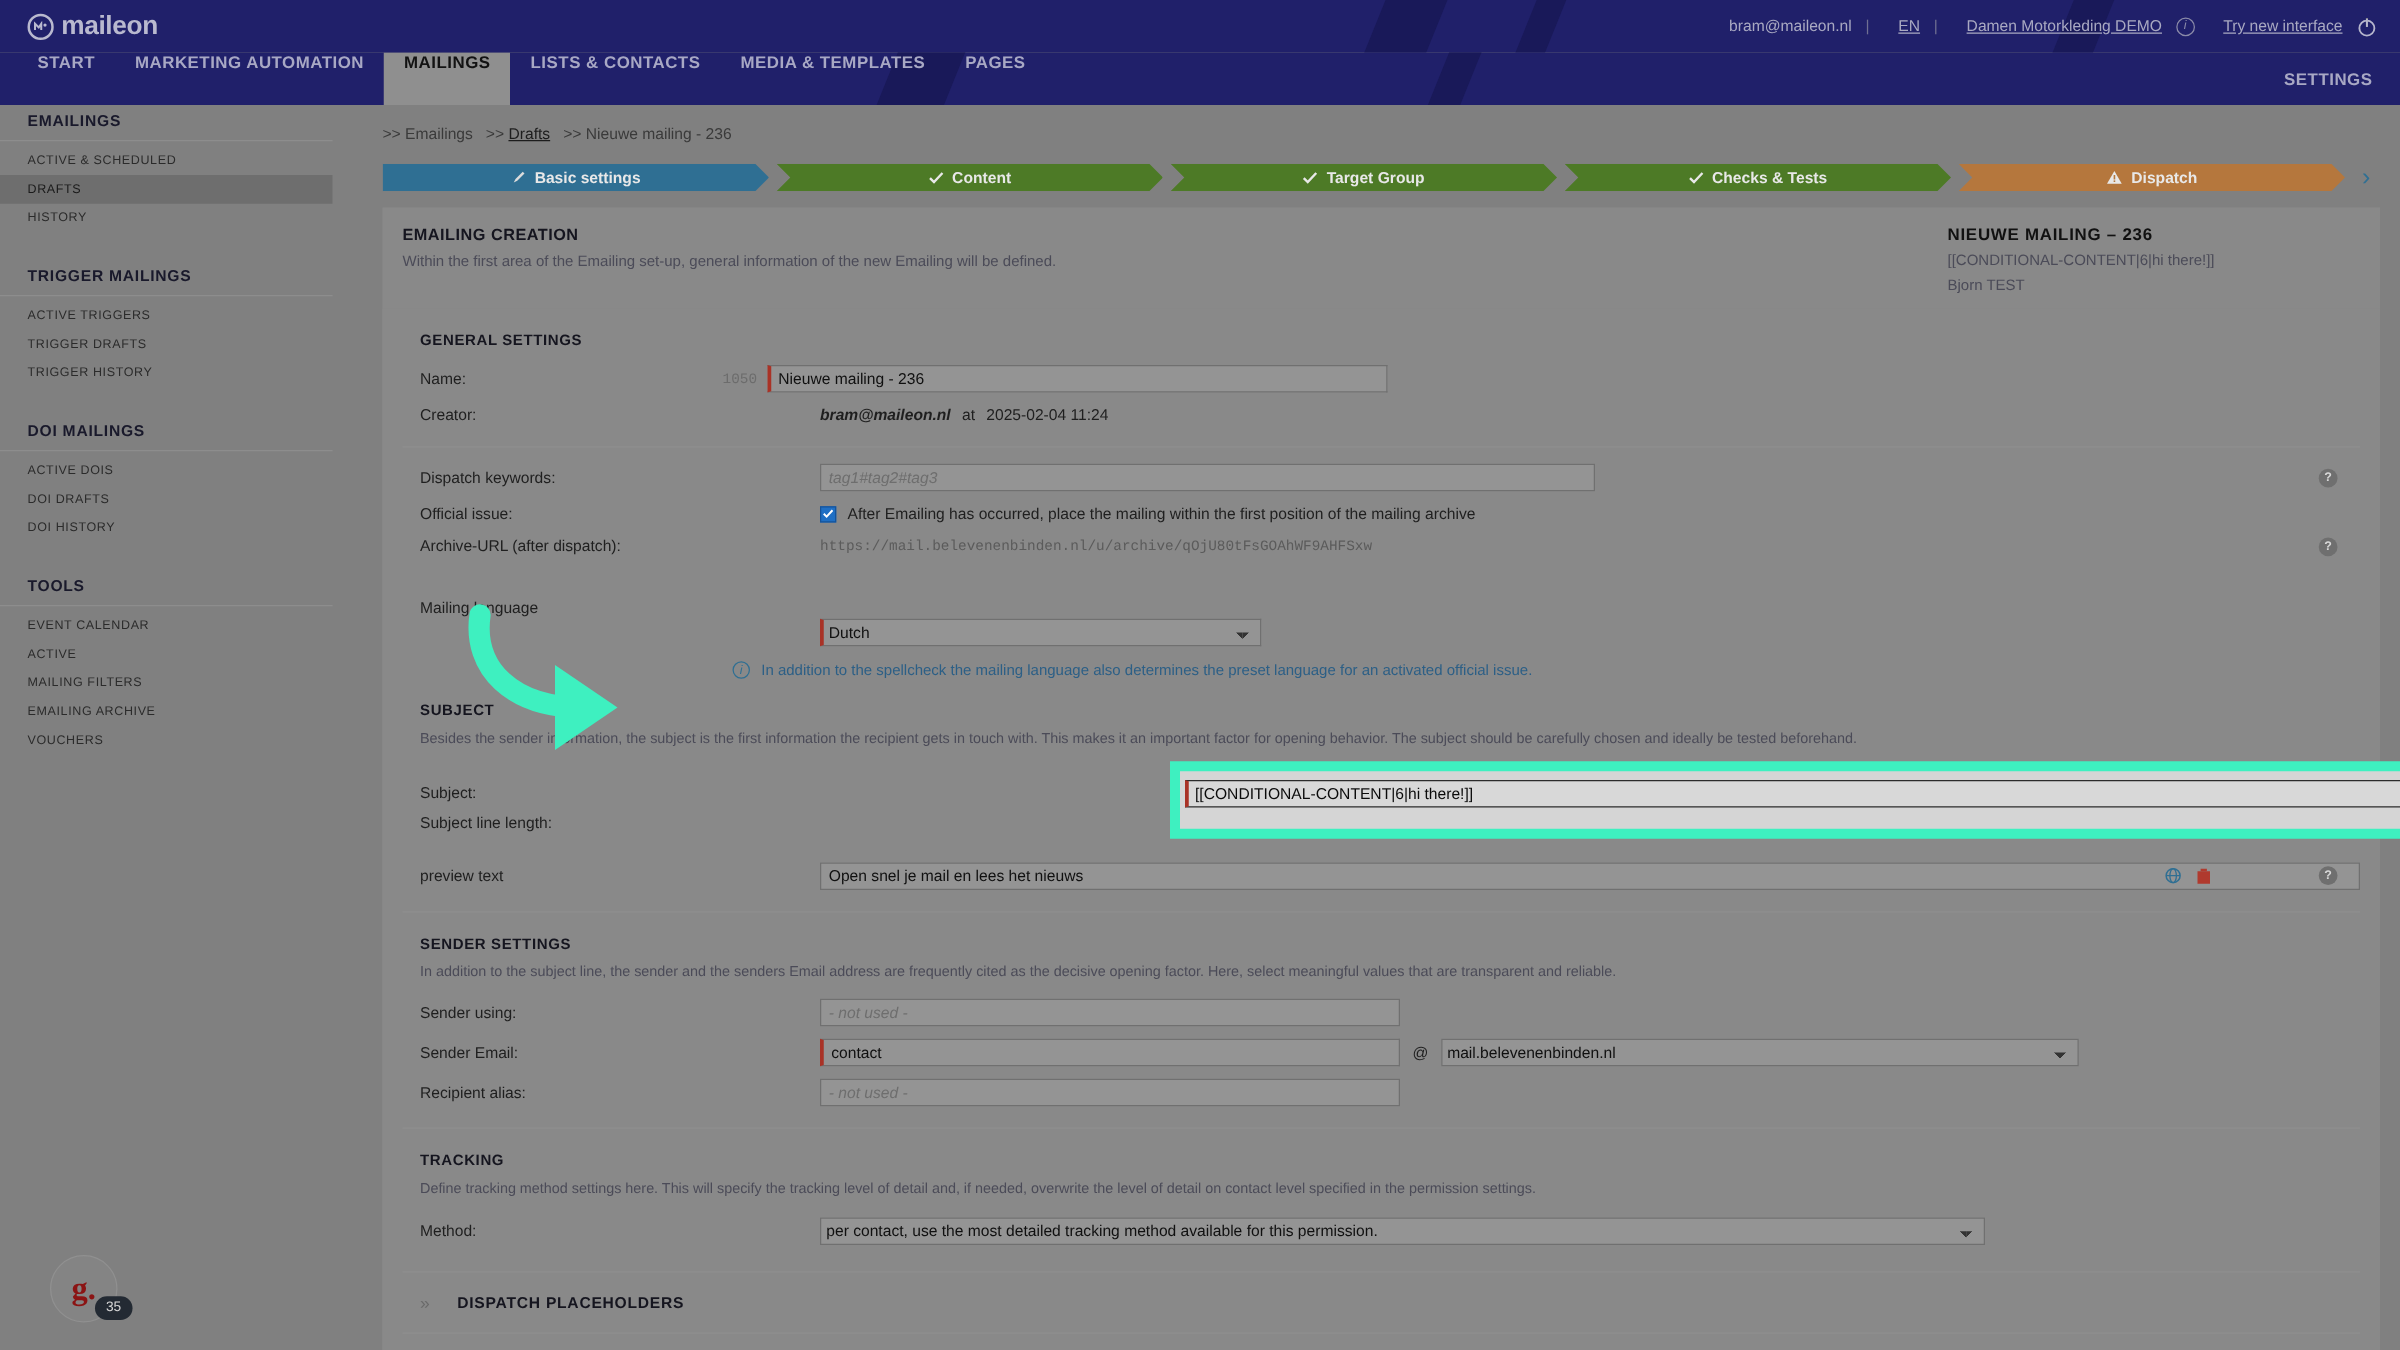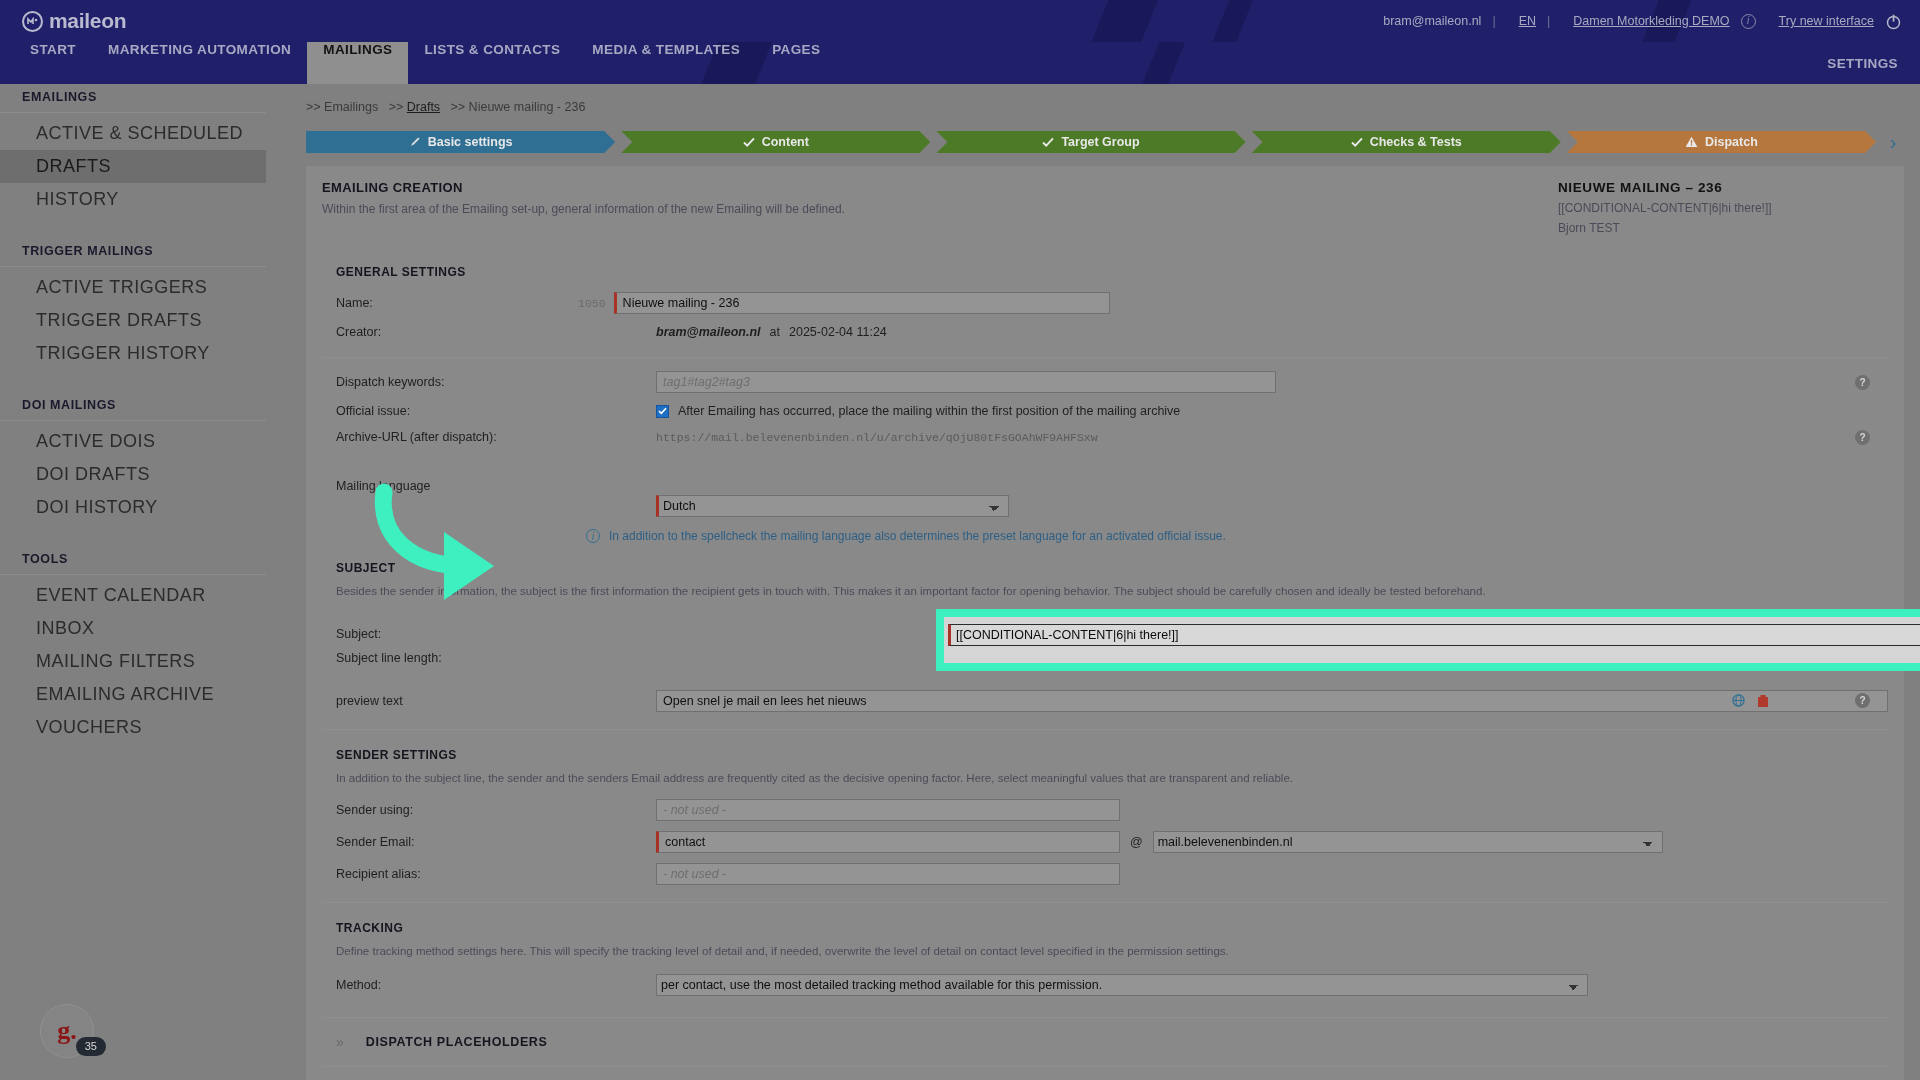--- a/index.html
+++ b/index.html
@@ -69,22 +69,22 @@
   }
 
   
   .sidebar { position:absolute; left:0; top:84px; width:288px; height:996px; }
   .side-group { margin-bottom:22px; }
   .side-head {
     font-size:12.5px; font-weight:bold; color:#19192b; letter-spacing:0.6px;
     padding:6px 0 8px 22px; border-bottom:1px solid #8d8d8d; margin:0 22px 4px 0;
   }
   .side-item {
-    font-size:18px; color:#2b2b2b; letter-spacing:0.5px;
-    padding:6px 0 6px 36px; cursor:pointer; margin-right:22px;
+    font-size:10px; color:#2b2b2b; letter-spacing:0.5px;
+    padding:6px 0 6px 22px; cursor:pointer; margin-right:22px;
   }
   .side-item.active { background:#6e6e6e; color:#1a1a1a; }
 
   
   .gwidget { position:absolute; left:40px; bottom:22px; width:54px; height:54px; }
   .gcircle {
     width:54px; height:54px; border-radius:50%;
     background:#848484; border:1px solid #909090;
     display:flex; align-items:center; justify-content:center;
     color:#8b1414; font-size:26px; font-weight:bold; font-family:"Liberation Serif", serif;
@@ -284,21 +284,21 @@
       </div>
       <div class="side-group">
         <div class="side-head">DOI MAILINGS</div>
         <div class="side-item">ACTIVE DOIS</div>
         <div class="side-item">DOI DRAFTS</div>
         <div class="side-item">DOI HISTORY</div>
       </div>
       <div class="side-group">
         <div class="side-head">TOOLS</div>
         <div class="side-item">EVENT CALENDAR</div>
-        <div class="side-item">INBOX</div>
+        <div class="side-item">ACTIVE</div>
         <div class="side-item">MAILING FILTERS</div>
         <div class="side-item">EMAILING ARCHIVE</div>
         <div class="side-item">VOUCHERS</div>
       </div>
     </div>
 
   <div class="gwidget">
     <div class="gcircle">g.</div>
     <div class="gbadge">35</div>
   </div>

